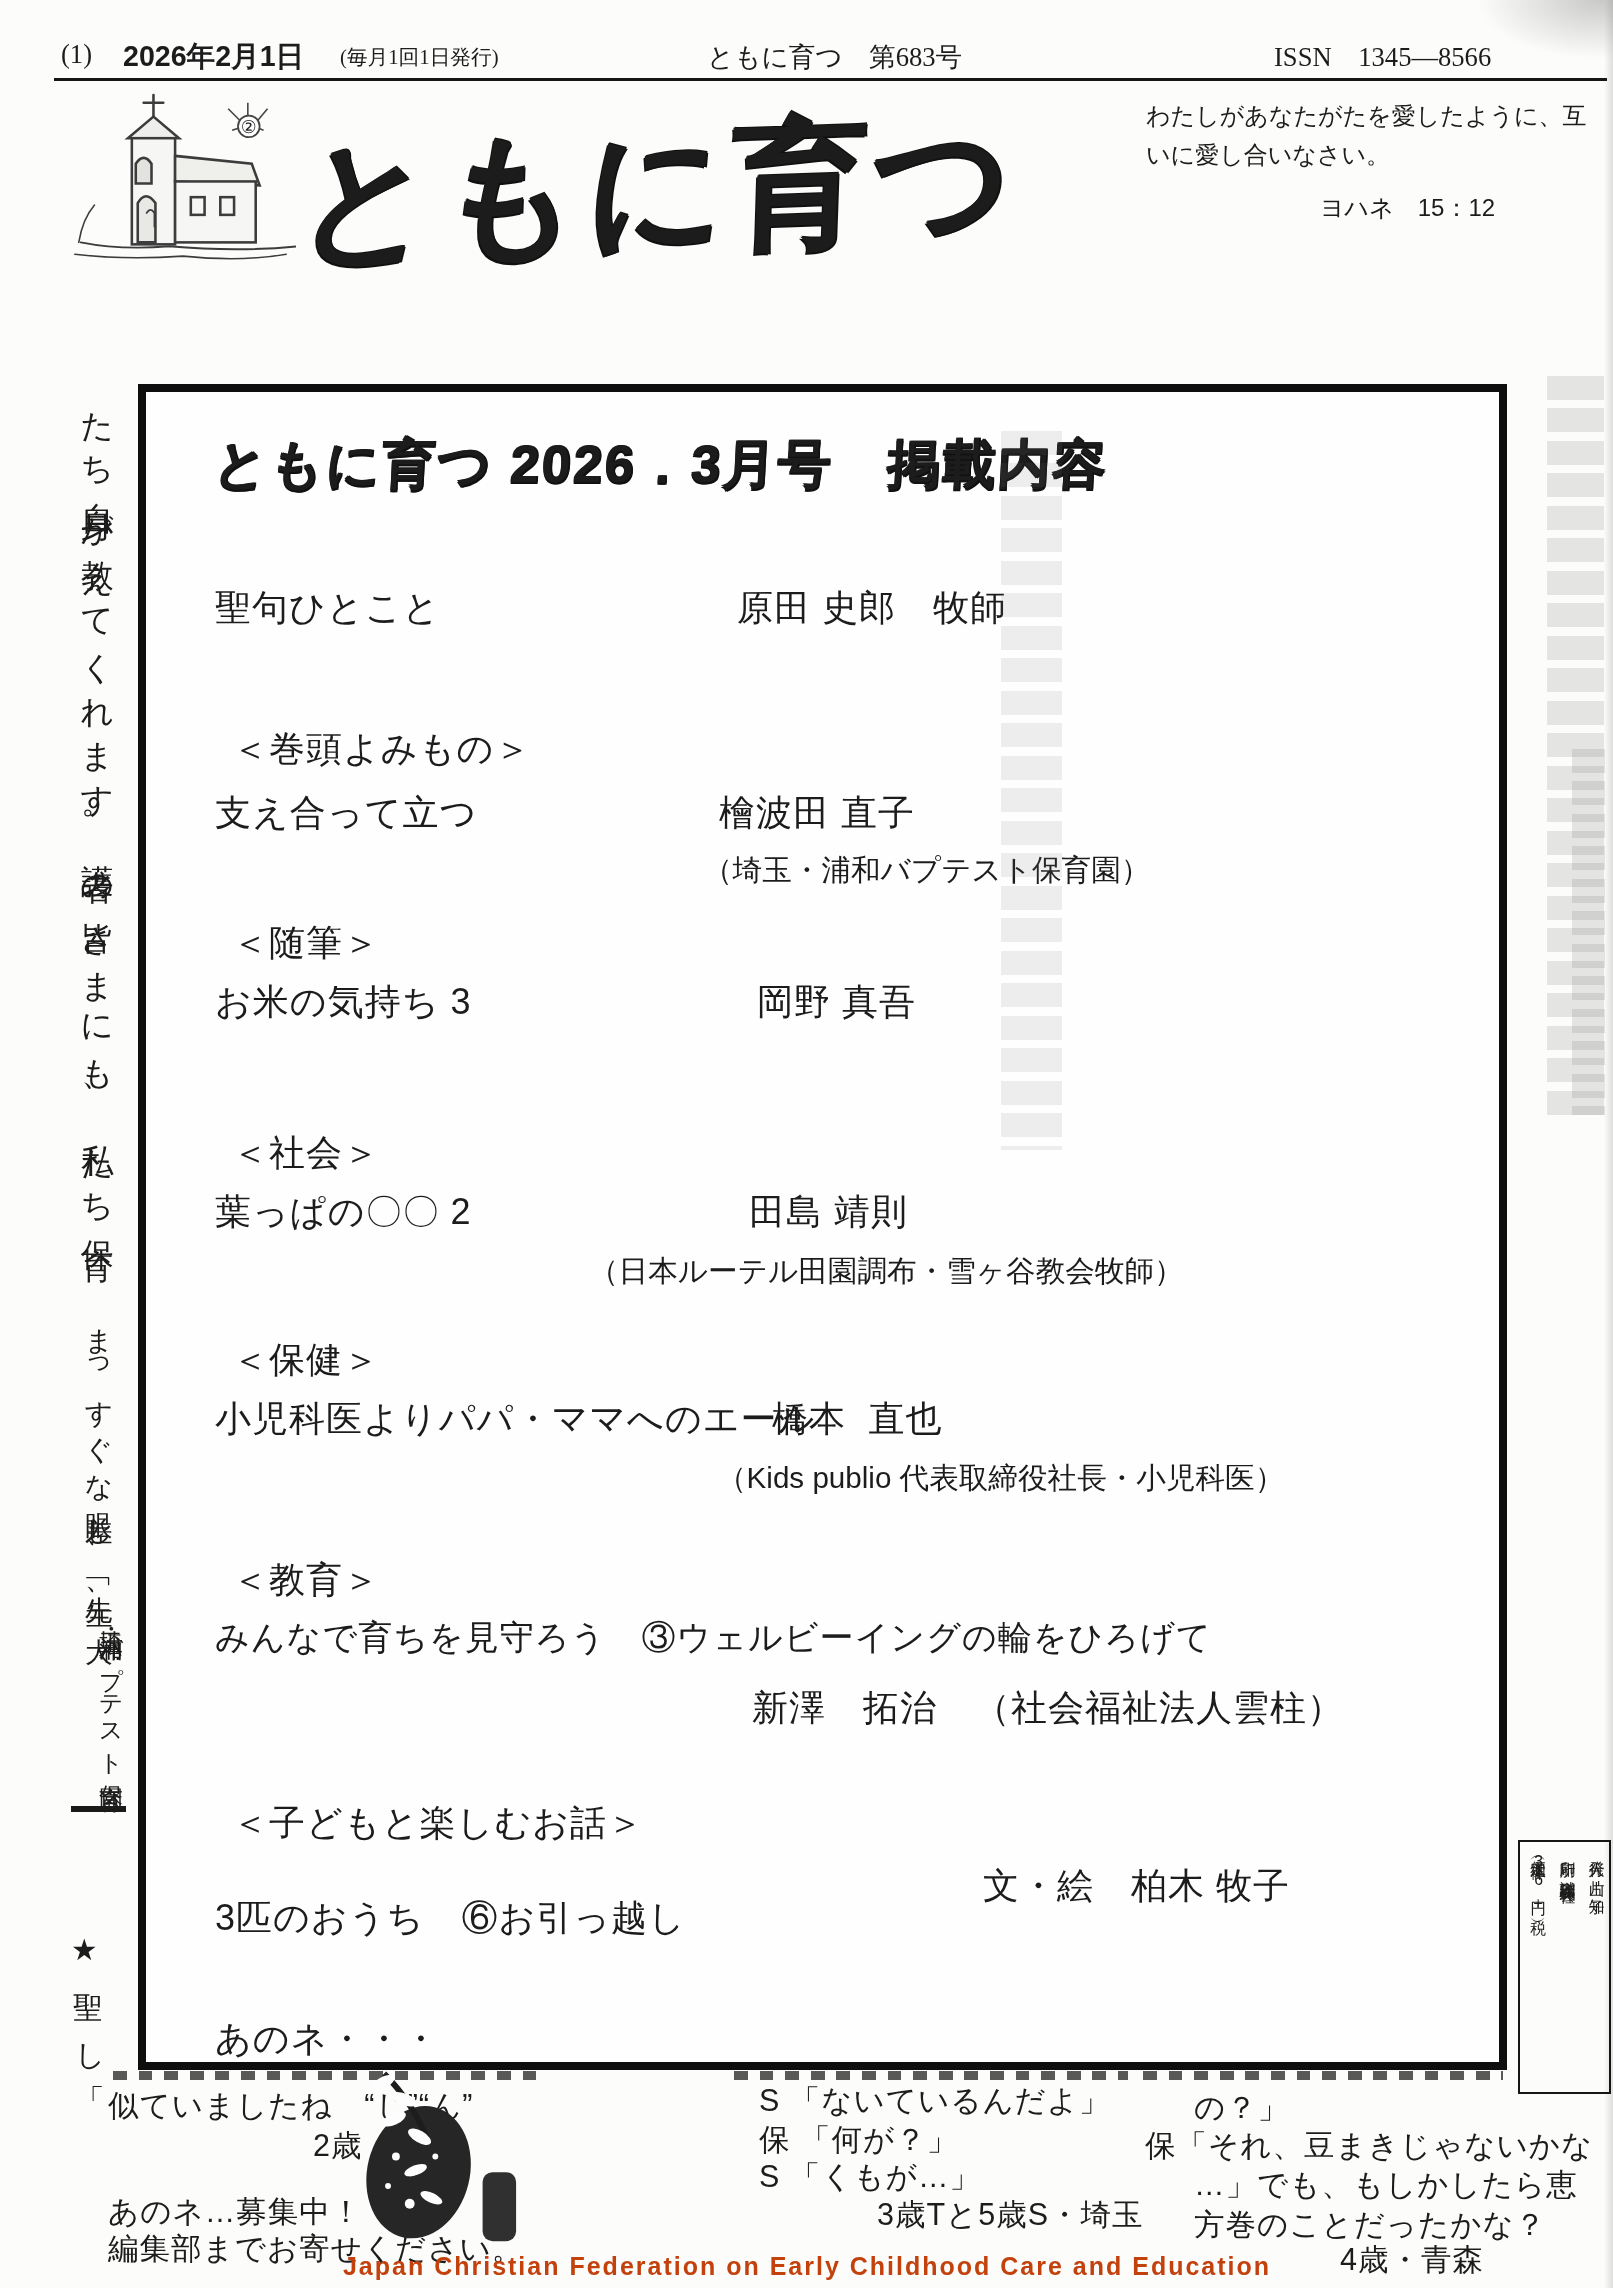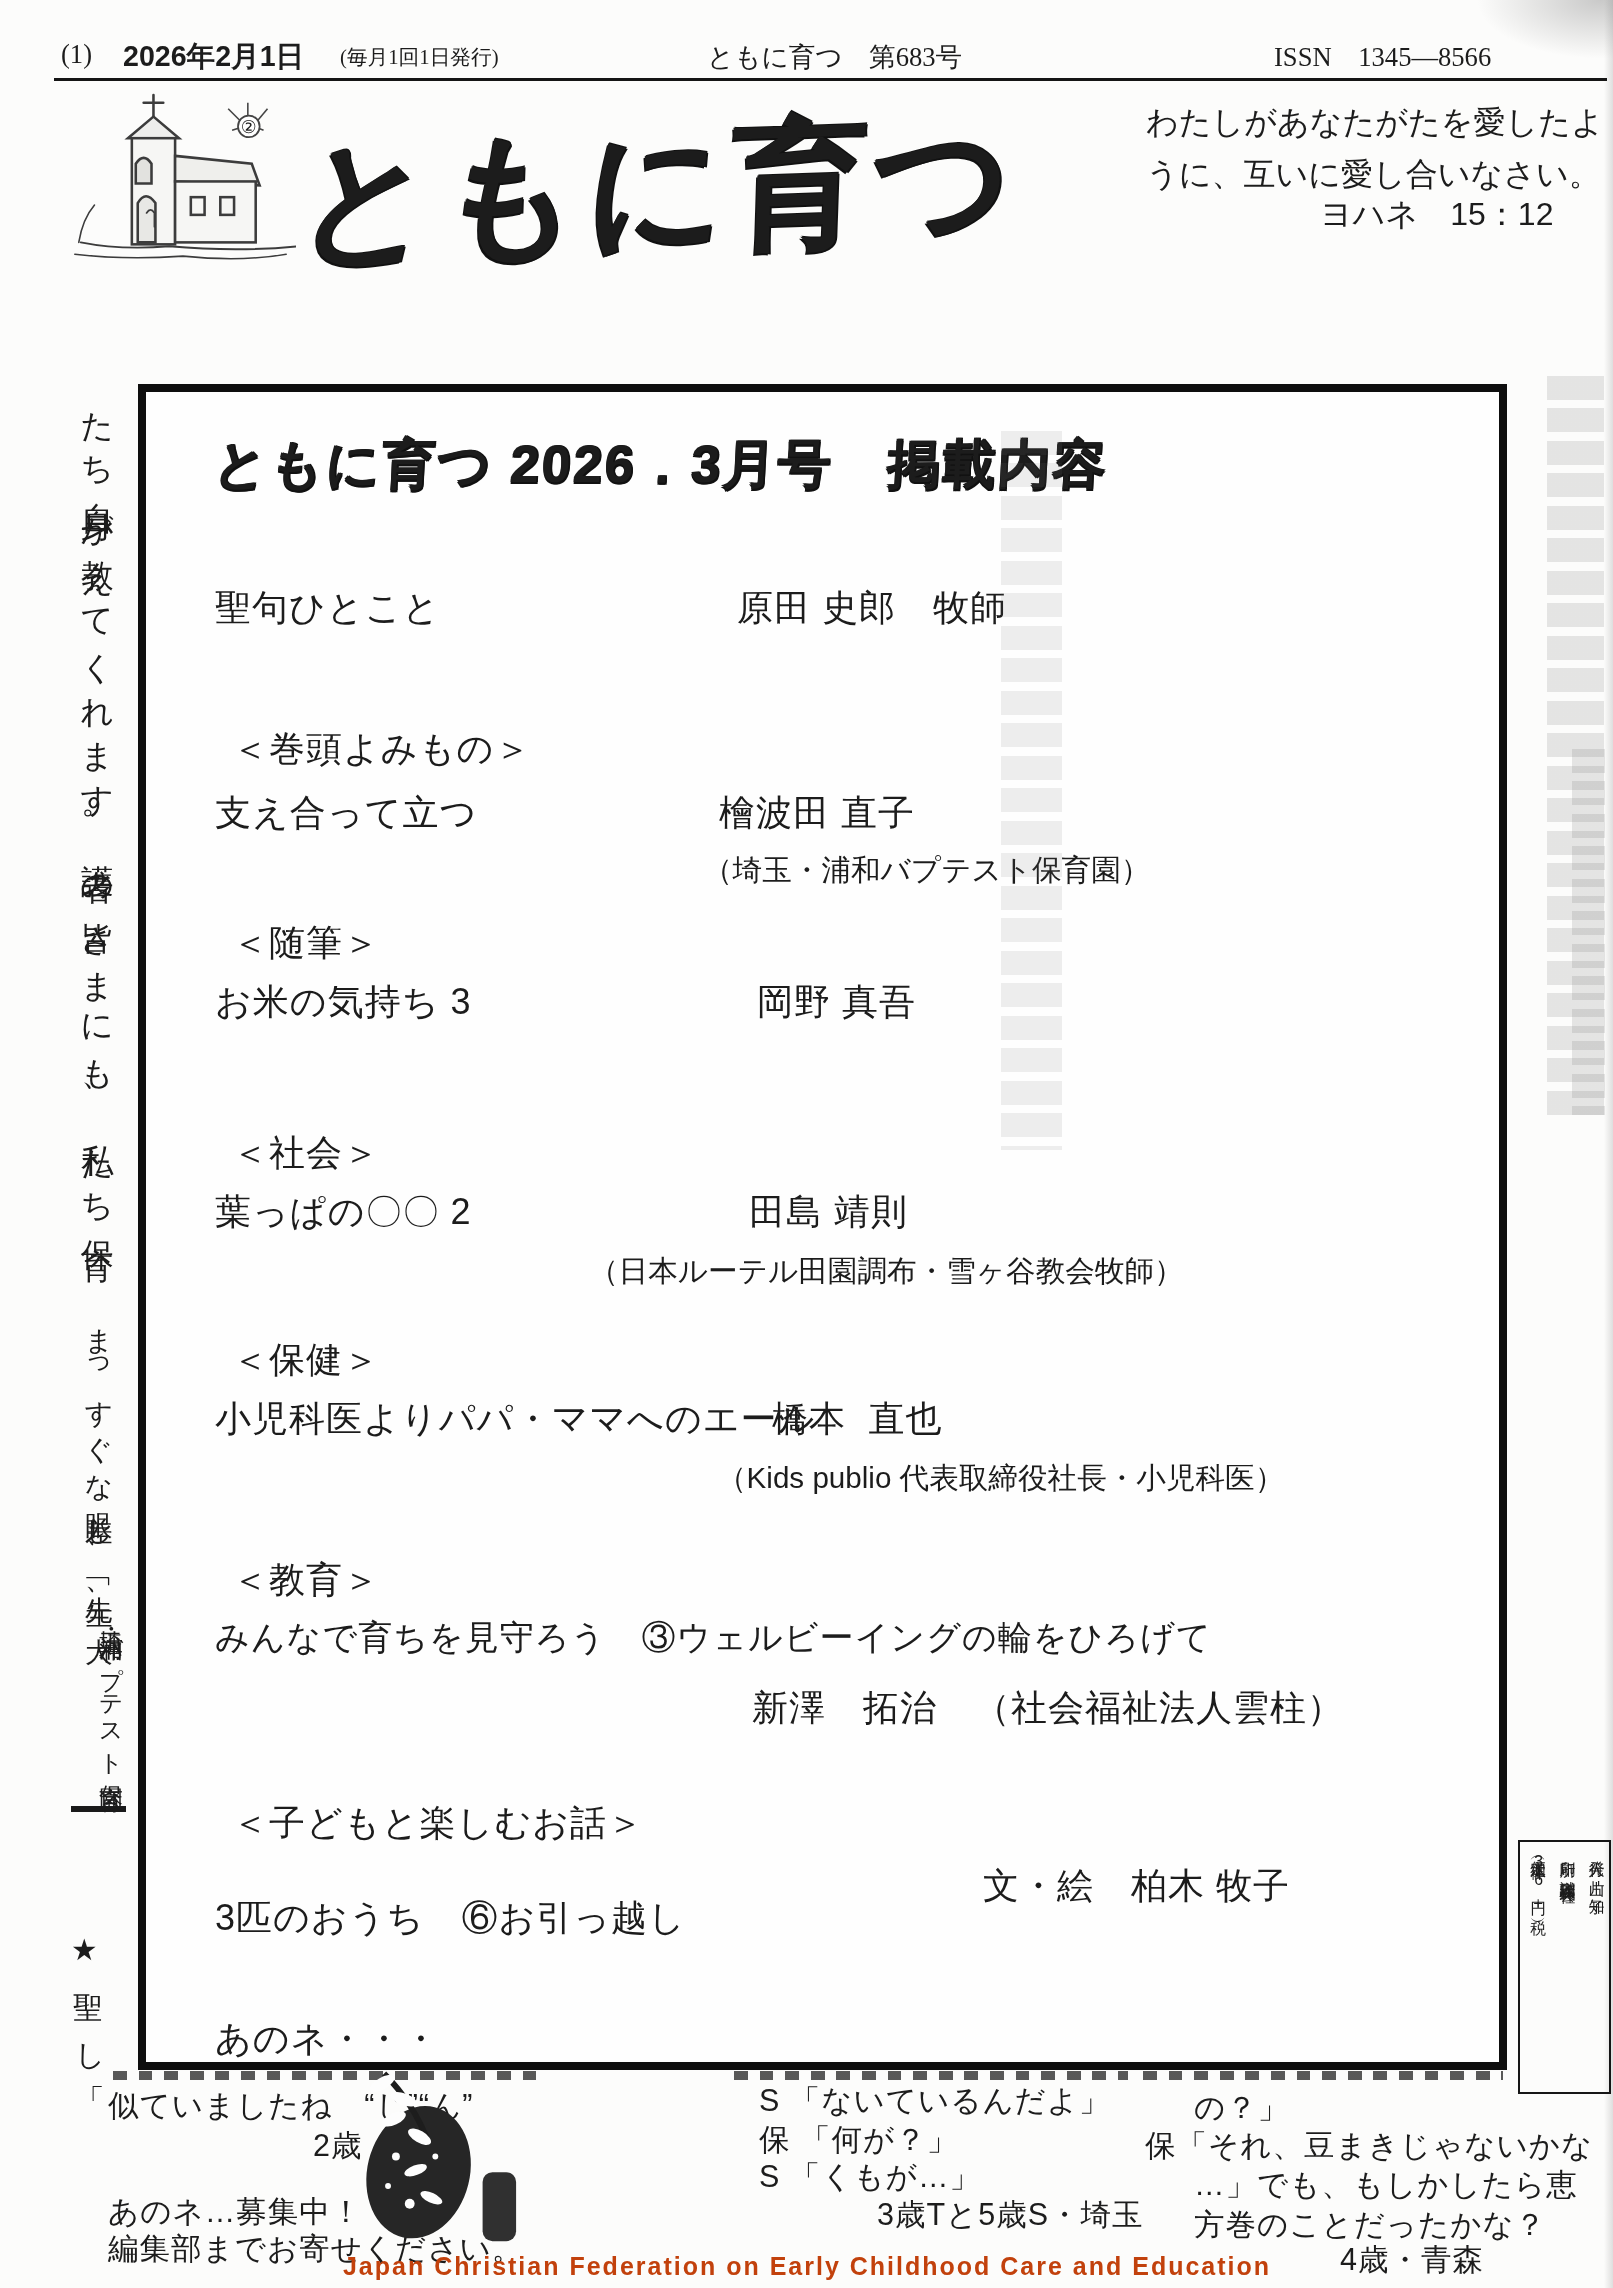--- a/index.html
+++ b/index.html
@@ -6,21 +6,21 @@
   .page{position:relative;width:1614px;height:2288px;background:#fcfcfb;overflow:hidden;
         font-family:"Liberation Sans",sans-serif;color:#1c1c1c;}
   .abs{position:absolute;}
   .serif{font-family:"Liberation Serif",serif;}
   .vtext{writing-mode:vertical-rl;text-orientation:upright;letter-spacing:6.9px;line-height:1.1;}
   .hr-top{position:absolute;left:54px;top:78px;width:1553px;height:3px;background:#151515;}
   .header-row{position:absolute;top:39px;left:0;width:100%;font-size:26.6px;}
   .masthead-title{position:absolute;left:296px;top:99px;font-size:136px;font-weight:900;
       transform:rotate(-2deg) skewX(-4deg);letter-spacing:5.9px;
       text-shadow:2px 1px 0 #111,-1px 2px 0 #111,1px -1px 0 #111;}
-  .verse{position:absolute;left:1146px;width:463px;font-size:32px;line-height:1.62;}
+  .verse{position:absolute;left:1146px;width:463px;font-size:24px;line-height:1.62;}
   .tocbox{position:absolute;left:138px;top:384px;width:1369px;height:1686px;
       background:#fefefe;border:8.9px solid #0e0e0e;box-sizing:border-box;}
   .tocbox .in{position:absolute;}
   .toc-title{font-size:53px;font-weight:900;letter-spacing:2px;transform:skewX(-3deg);
       text-shadow:1.6px 0 0 #111,0 1.6px 0 #111,1.6px 1.6px 0 #111;}
   .row{font-size:36px;letter-spacing:1px;}
   .sec{font-size:36px;letter-spacing:1px;margin-left:17px;}
   .aff{font-size:29.6px;letter-spacing:0;}
   .ghost{background:repeating-linear-gradient(to bottom,rgba(110,110,110,.17) 0 23.6px,rgba(110,110,110,0) 23.6px 32.5px);}
   .cut-line{position:absolute;top:2071px;height:8.9px;opacity:.75;

